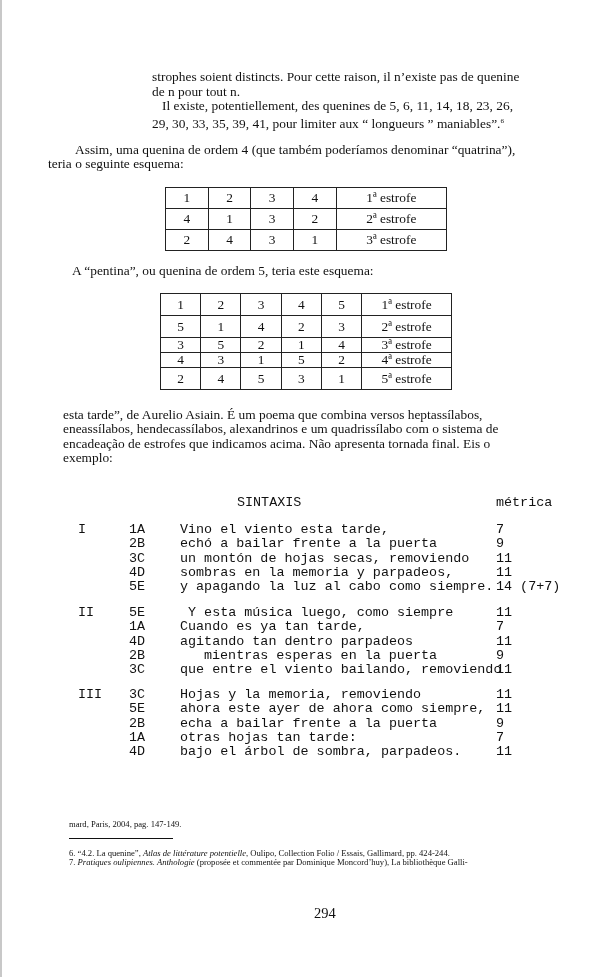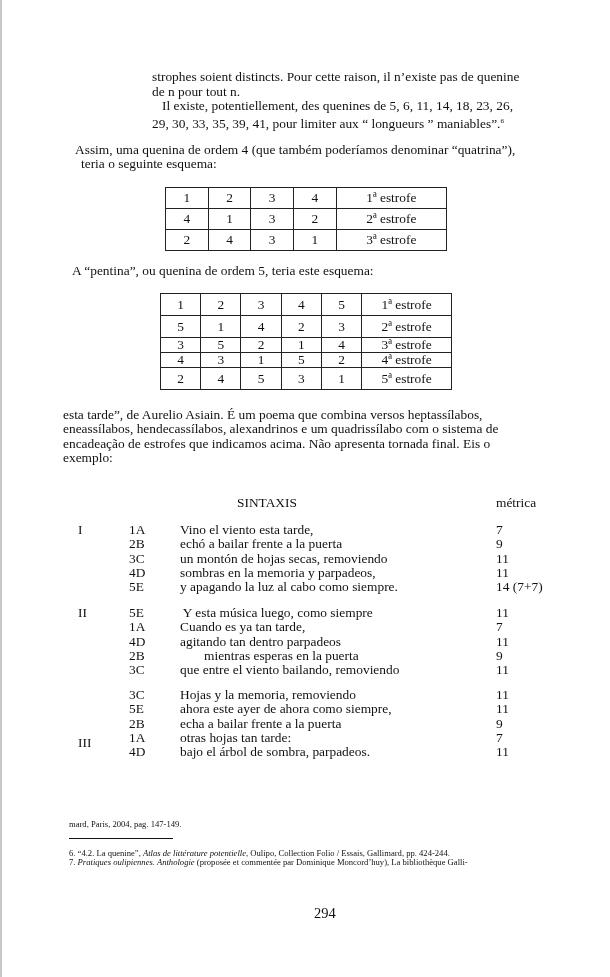--- a/index.html
+++ b/index.html
@@ -6,39 +6,39 @@
   body {
     width: 610px; height: 977px; background: #ffffff; position: relative; overflow: hidden;
     font-family: "Liberation Serif", "DejaVu Serif", serif; color: #111;
   }
   .left-edge { position: absolute; left: 0; top: 0; width: 2px; height: 977px; background: #c8c8c8; }
   .abs { position: absolute; }
   .p { font-size: 13.4px; line-height: 14px; white-space: nowrap; }
   .para-fr { left: 152px; top: 70px; width: 395px; }
   .para-fr div { height: 14.5px; }
   .para1 { left: 75px; top: 143px; }
-  .para1b { left: 81px; top: 157px; }
+  .para1b { left: 48px; top: 157px; }
   .para2 { left: 72px; top: 264px; }
   .para3 { left: 63px; top: 408px; width: 482px; }
   .para3 .ln { display: flex; justify-content: space-between; height: 14.3px; }
   .para3 .ln.last { justify-content: flex-start; }
 
   table.grid { border-collapse: collapse; position: absolute; font-size: 13.4px; }
   table.grid td { border: 1.4px solid #222; text-align: center; padding: 0; line-height: 14px; }
   #t4 { left: 165px; top: 187px; width: 282px; }
   #t4 td { height: 20px; width: 42px; }
   #t4 td.lab { width: 110px; }
   #t5 { left: 160px; top: 293px; width: 292px; }
   #t5 td { height: 21px; width: 40px; }
   #t5 td.lab { width: 90px; }
   #t5 tr.tight td { height: 14px; }
 
   .poem { font-size: 13.4px; line-height: 14.2px; }
   .poem-head { top: 496px; }
-  .poem .row { position: absolute; white-space: nowrap; }
+  .poem .row { position: absolute; white-space: nowrap; font-family: Liberation Mono, monospace; }
   .c-num { left: 78px; }
   .c-code { left: 129px; }
   .c-verse { left: 180px; }
   .c-met { left: 496px; }
 
   .footnote-rule { left: 69px; top: 838px; width: 104px; height: 1px; background: #111; }
   .fn { left: 69px; font-size: 8.6px; line-height: 9.4px; white-space: nowrap; }
   .fn i { font-style: italic; }
   .page-num { left: 294px; top: 905px; font-size: 14.5px; margin-left: 20px; }
 </style>
@@ -166,21 +166,21 @@
       <div class="row c-met" style="top: 620.3px;">7</div>
       <div class="row c-code" style="top: 634.6px;">4D</div>
       <div class="row c-verse" style="top: 634.6px; white-space: pre;">agitando tan dentro parpadeos</div>
       <div class="row c-met" style="top: 634.6px;">11</div>
       <div class="row c-code" style="top: 648.9px;">2B</div>
       <div class="row c-verse" style="top: 648.9px; white-space: pre; margin-left: 24px;">mientras esperas en la puerta</div>
       <div class="row c-met" style="top: 648.9px;">9</div>
       <div class="row c-code" style="top: 663.2px;">3C</div>
       <div class="row c-verse" style="top: 663.2px; white-space: pre;">que entre el viento bailando, removiendo</div>
       <div class="row c-met" style="top: 663.2px;">11</div>
-      <div class="row c-num" style="top: 688px; margin-top: 48px;">III</div>
+      <div class="row c-num" style="top: 688px;">III</div>
       <div class="row c-code" style="top: 688px;">3C</div>
       <div class="row c-verse" style="top: 688px; white-space: pre;">Hojas y la memoria, removiendo</div>
       <div class="row c-met" style="top: 688px;">11</div>
       <div class="row c-code" style="top: 702.3px;">5E</div>
       <div class="row c-verse" style="top: 702.3px; white-space: pre;">ahora este ayer de ahora como siempre,</div>
       <div class="row c-met" style="top: 702.3px;">11</div>
       <div class="row c-code" style="top: 716.6px;">2B</div>
       <div class="row c-verse" style="top: 716.6px; white-space: pre;">echa a bailar frente a la puerta</div>
       <div class="row c-met" style="top: 716.6px;">9</div>
       <div class="row c-code" style="top: 730.9px;">1A</div>

